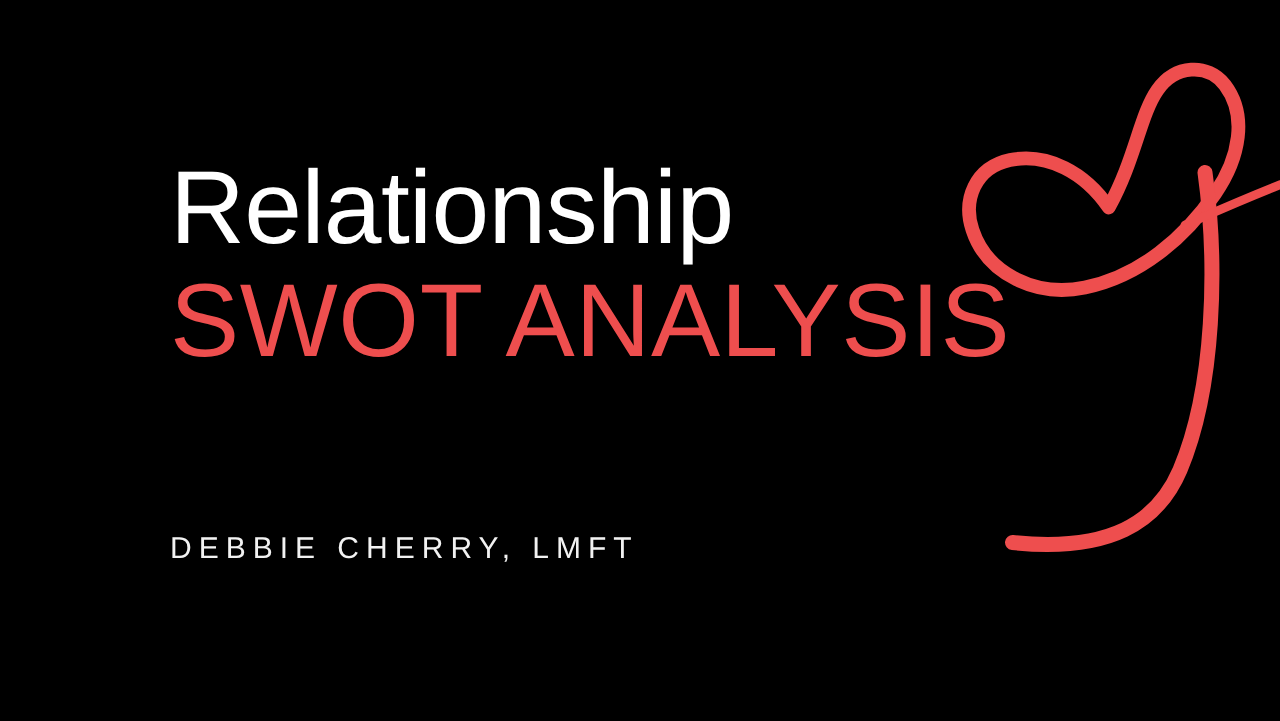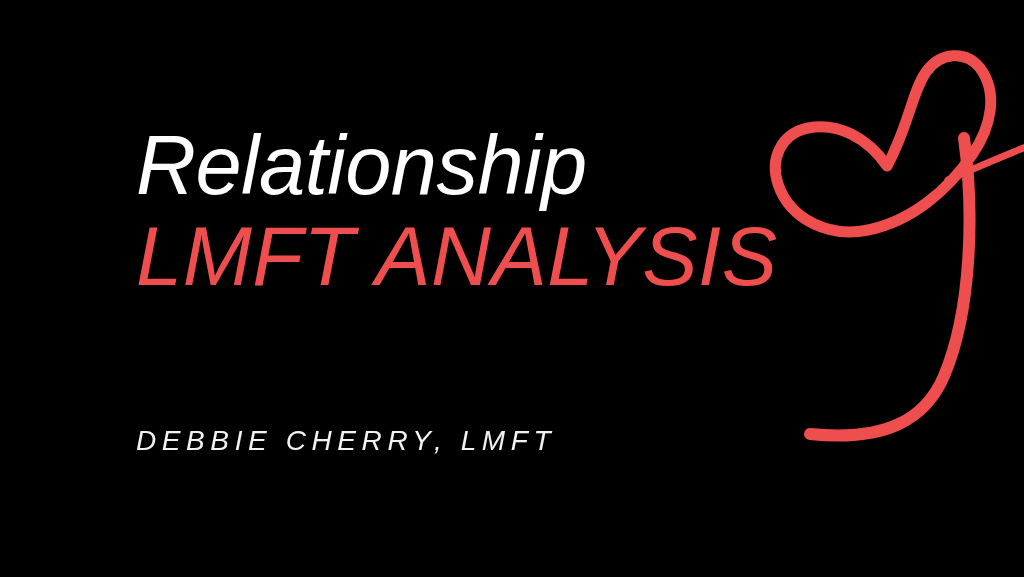--- a/index.html
+++ b/index.html
@@ -9,21 +9,20 @@
     background: #000000;
   }
 
   #slide {
     position: relative;
     width: 1024px;
     height: 577px;
     background: #000000;
     overflow: hidden;
     font-family: "Liberation Sans", sans-serif;
-    font-style: italic;
     -webkit-font-smoothing: antialiased;
   }
 
   
   .heart-art {
     position: absolute;
     left: 740px;
     top: 20px;
     width: 300px;
     height: 440px;
@@ -67,21 +66,21 @@
 
   .line-3 { color: #FFFFFF; }
 
   .byline {
     margin: 0;
     padding: 0;
     position: absolute;
     left: 0;
     top: 305px;
     color: #F2F2F2;
-    font-size: 28px;
+    font-size: 24px;
     font-weight: 400;
     letter-spacing: 5.6px;
     white-space: nowrap;
   }
 </style>
 </head>
 <body>
 
 <div id="slide">
 
@@ -102,19 +101,19 @@
                C 186 398, 148 422, 70 414" fill="none" stroke="#EE4E4E" stroke-width="12" stroke-linecap="round"></path>
 
       <path d="M 208 160
                C 240 146, 280 128, 316 116" fill="none" stroke="#EE4E4E" stroke-width="7" stroke-linecap="round"></path>
     </svg>
   </div>
 
   <div class="text-block">
     <h1 class="headline">
       <span class="line line-1">Relationship</span>
-      <span class="line line-2">LMFT ANALYSIS</span>
+      <span class="line line-2">SWOT ANALYSIS</span>
     </h1>
 
     <p class="byline">DEBBIE CHERRY, LMFT</p>
   </div>
 
 </div>
 
 </body></html>

